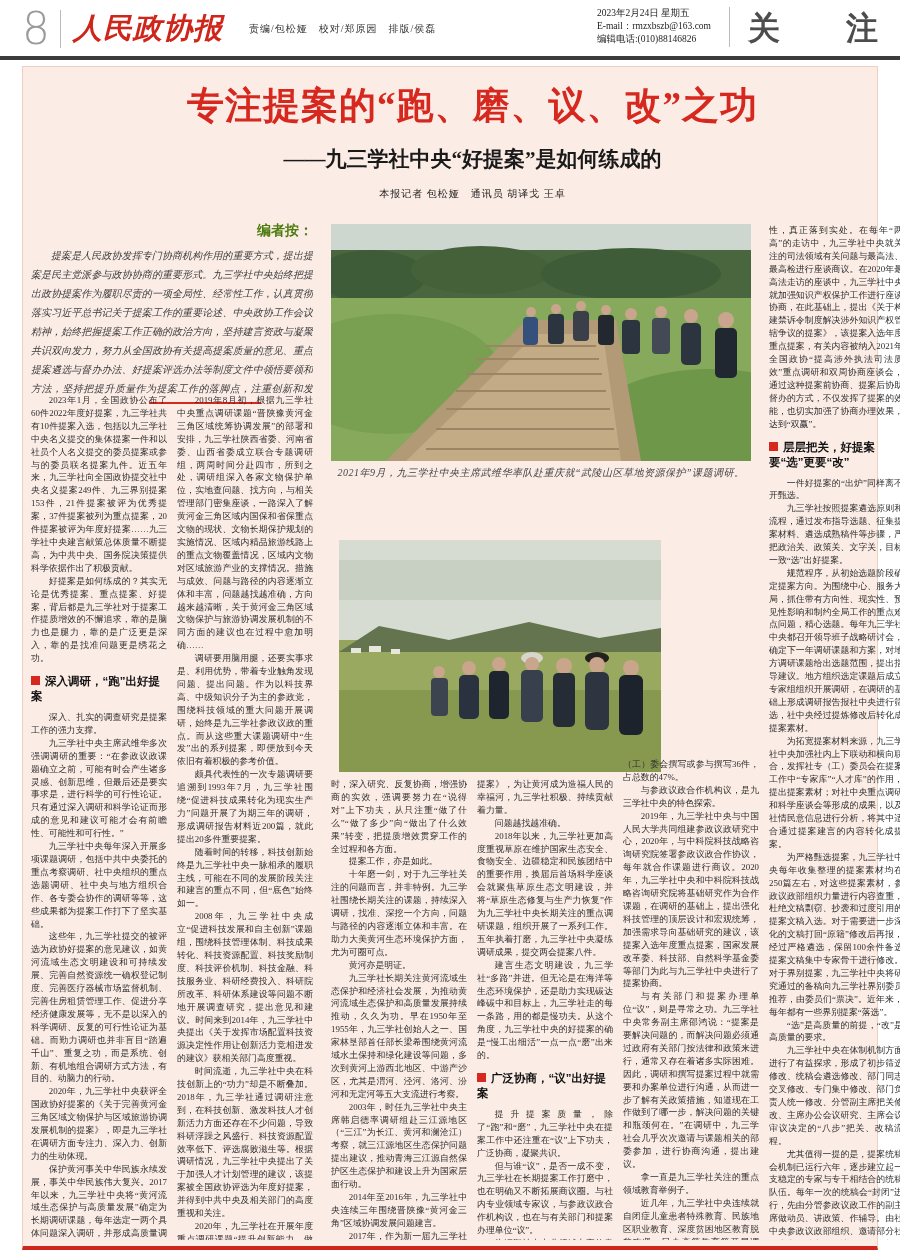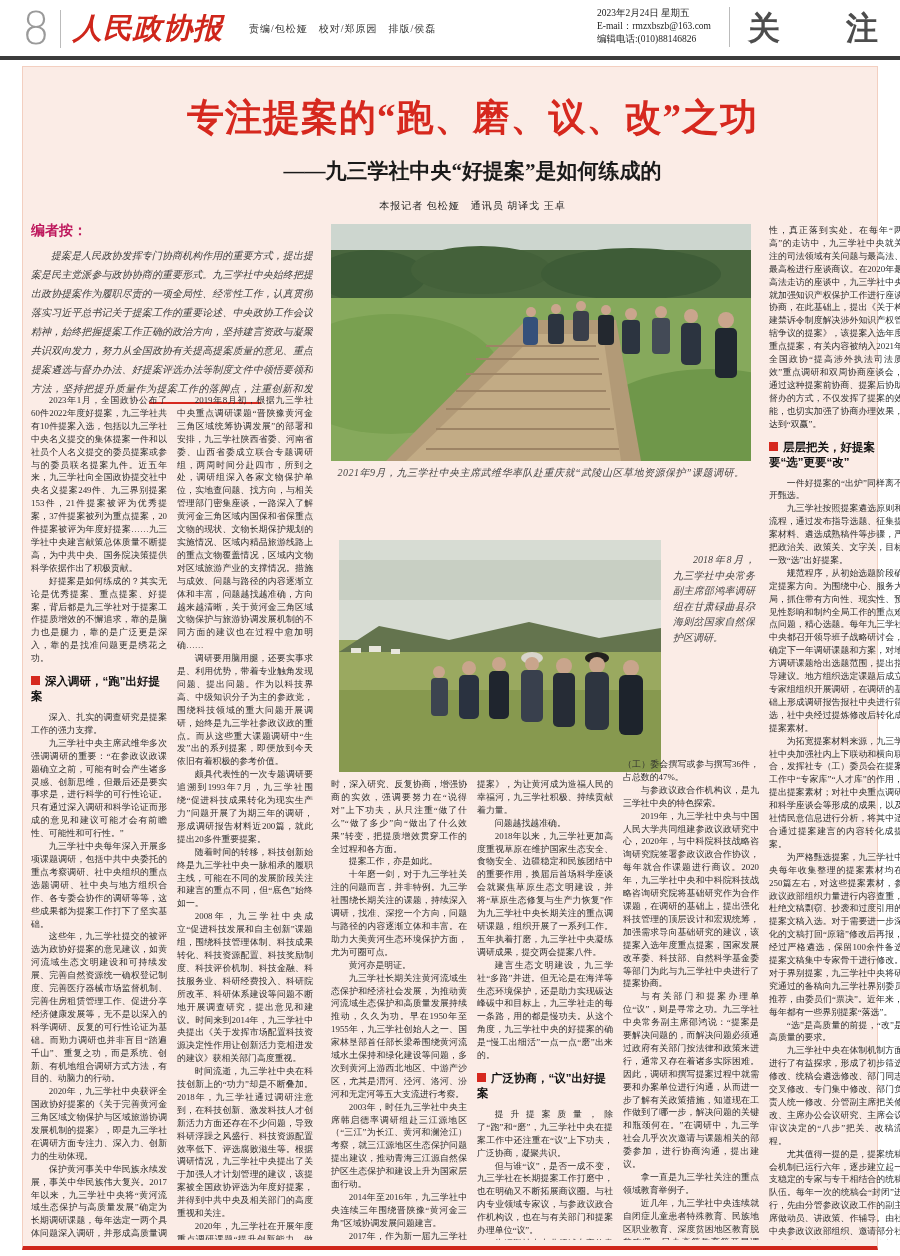--- a/index.html
+++ b/index.html
@@ -15,30 +15,30 @@
   .credits { font-size:10px; color:#333; margin-left:26px; white-space:nowrap; letter-spacing:1px; }
   .hdr-right { margin-left:auto; display:flex; }
   .issue-info { font-size:9.5px; color:#222; line-height:13px; text-align:left; }
   .hdr-sep2 { width:1px; height:40px; background:#bbb; margin:0 18px; }
   .section-name { width:130px; display:flex; justify-content:space-between; font-size:32px; font-weight:bold; color:#4d4d4d; font-family:"Liberation Sans", sans-serif; }
   .hdr-rule { position:absolute; left:0; top:56px; width:900px; height:4px; background:#3c3c3c; }
 
   
   .sheet { position:absolute; left:22px; top:66px; width:856px; height:1184px; background:#fbece6; border:1px solid #f3cfc0; border-bottom:4px solid #cf261b; }
 
-  .headline { position:absolute; left:0; top:26px; width:100%; text-align:center;padding-left:45px; }
+  .headline { position:absolute; left:0; top:14px; width:100%; text-align:center;padding-left:45px; }
   .title { font-size:37px; font-weight:bold; color:#d6281e; letter-spacing:1px; }
   .subtitle { font-size:21px; font-weight:bold; color:#1a1a1a; margin-top:14px; }
   .byline { font-size:10px; color:#222; margin-top:14px; letter-spacing:1px; }
 
   .body-area { position:absolute; left:8px; top:155px; width:840px; height:1018px; }
 
   
   .note { position:absolute; left:0; top:0; width:282px; height:172px; overflow:hidden; }
-  .note-label { font-size:14px; font-weight:bold; color:#be185d; margin-bottom:6px; }
+  .note-label { font-size:14px; font-weight:bold; color:#4d7c0f; margin-bottom:6px;text-align:right; }
   .note-text { font-size:10px; font-style:italic; color:#3c3c3c; line-height:19px; text-align:justify; text-indent:2em; }
   .note-rule { position:absolute; left:118px; top:180px; width:112px; height:2px; background:#d6281e; }
 
   
   .photo1 { position:absolute; left:300px; top:2px; width:420px; }
   .photo2 { position:absolute; left:308px; top:318px; width:322px; }
   .photo-frame { display:block; }
   .cap1 { font-size:10px; font-style:italic; color:#444; text-align:center; margin-top:5px; letter-spacing:0.5px; }
   .cap2 { position:absolute; left:642px; top:330px; width:82px; font-size:10px; font-style:italic; color:#444; line-height:15.5px; text-align:justify; text-indent:2em; }
 
@@ -166,21 +166,20 @@
           <ellipse cx="258" cy="118" rx="12" ry="6" fill="#23211e"></ellipse>
             <circle cx="258" cy="125" r="8" fill="#c9a58c"></circle>
             <rect x="246" y="132" width="24" height="58" rx="6" fill="#2e3540"></rect>
           <circle cx="292" cy="128" r="8" fill="#c9a58c"></circle>
             <rect x="280" y="135" width="24" height="60" rx="6" fill="#1d232c"></rect>
           <circle cx="100" cy="132" r="6" fill="#c9a58c"></circle>
             <rect x="92" y="138" width="17" height="38" rx="4" fill="#3c4450"></rect>
         </g>
       </svg>
     </div>
-    <div class="cap2">2018年8月，九三学社中央常务副主席邵鸿率调研组在甘肃碌曲县尕海则岔国家自然保护区调研。</div>
 
     <div class="col c1">
         <p class="para">2023年1月，全国政协公布了60件2022年度好提案，九三学社共有10件提案入选，包括以九三学社中央名义提交的集体提案一件和以社员个人名义提交的委员提案或参与的委员联名提案九件。近五年来，九三学社向全国政协提交社中央名义提案249件、九三界别提案153件，21件提案被评为优秀提案，37件提案被列为重点提案，20件提案被评为年度好提案……九三学社中央建言献策总体质量不断提高，为中共中央、国务院决策提供科学依据作出了积极贡献。</p>
         <p class="para">好提案是如何练成的？其实无论是优秀提案、重点提案、好提案，背后都是九三学社对于提案工作提质增效的不懈追求，靠的是脑力也是腿力，靠的是广泛更是深入，靠的是找准问题更是绣花之功。</p>
         <h3 class="sec-head">深入调研，“跑”出好提案</h3>
         <p class="para">深入、扎实的调查研究是提案工作的强力支撑。</p>
         <p class="para">九三学社中央主席武维华多次强调调研的重要：“在参政议政课题确立之前，可能有时会产生诸多灵感、创新思维，但最后还是要实事求是，进行科学的可行性论证。只有通过深入调研和科学论证而形成的意见和建议可能才会有前瞻性、可能性和可行性。”</p>
         <p class="para">九三学社中央每年深入开展多项课题调研，包括中共中央委托的重点考察调研、社中央组织的重点选题调研、社中央与地方组织合作、各专委会协作的调研等等，这些成果都为提案工作打下了坚实基础。</p>
         <p class="para">这些年，九三学社提交的被评选为政协好提案的意见建议，如黄河流域生态文明建设和可持续发展、完善自然资源统一确权登记制度、完善医疗器械市场监督机制、完善住房租赁管理工作、促进分享经济健康发展等，无不是以深入的科学调研、反复的可行性论证为基础。而勤力调研也并非盲目“踏遍千山”、重复之功，而是系统、创新、有机地组合调研方式方法，有目的、动脑力的行动。</p>
         <p class="para">2020年，九三学社中央获评全国政协好提案的《关于完善黄河金三角区域文物保护与区域旅游协调发展机制的提案》，即是九三学社在调研方面专注力、深入力、创新力的生动体现。</p>

